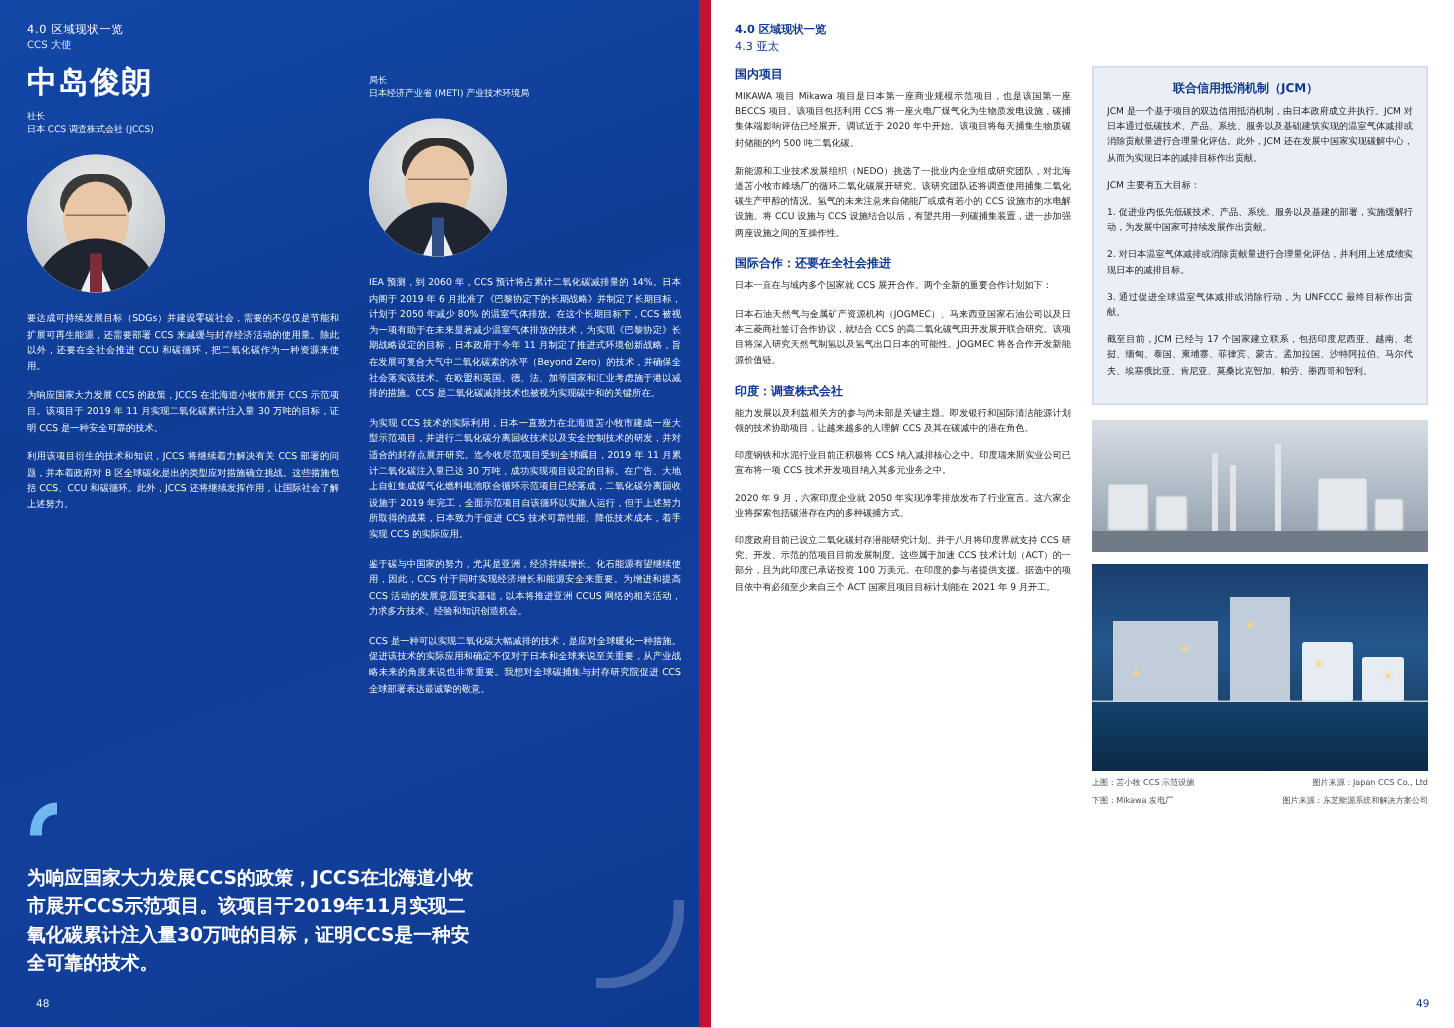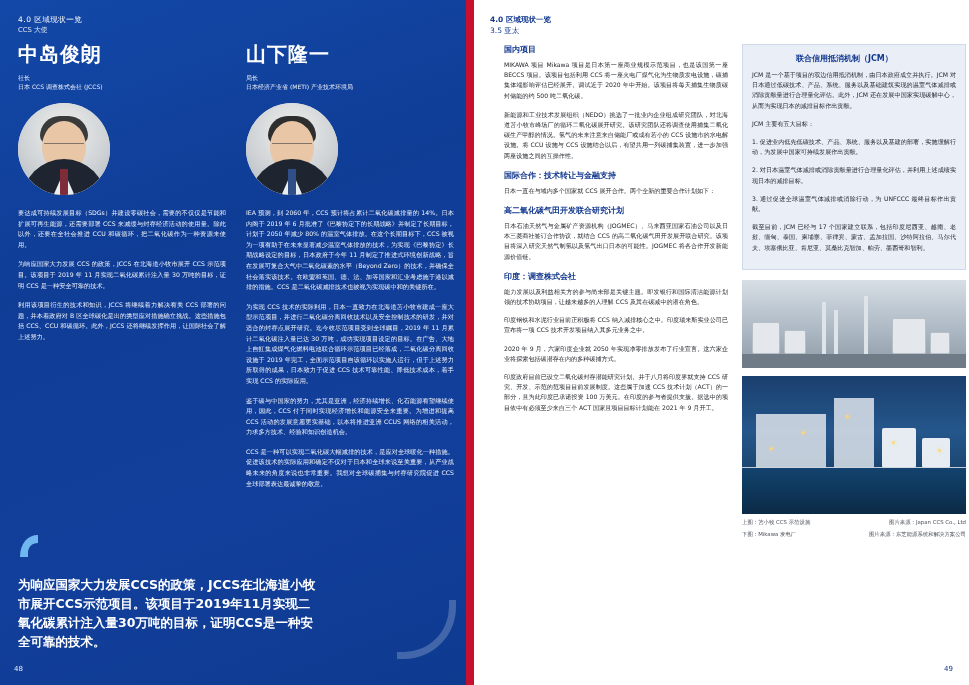--- a/index.html
+++ b/index.html
@@ -28,29 +28,29 @@
   .portrait.p2 .hair{background:#2e2e2e;}
   .portrait.p2 .tie{background:#2f4f86;}
   .portrait .glasses{position:absolute;left:50%;top:40px;transform:translateX(-50%);width:40px;height:10px;border-top:1px solid rgba(60,60,60,.6);}
 
   .body-txt{font-size:6.2px;line-height:10.6px;margin-top:13px;text-align:justify;opacity:.95;}
   .body-txt p{margin:0 0 9px 0;}
 
   .quote-wrap{position:absolute;left:18px;bottom:34px;width:300px;}
   .quote-mark{width:40px;height:26px;margin-bottom:12px;}
   .quote{font-size:12.5px;line-height:19px;font-weight:bold;color:#ffffff;}
-  .pgnum-l{position:absolute;left:14px;bottom:12px;font-size:7px;opacity:.9;text-align:right;}
+  .pgnum-l{position:absolute;left:24px;bottom:12px;font-size:7px;opacity:.9;text-align:right;}
   .corner-arc{position:absolute;right:18px;bottom:26px;width:52px;height:52px;border-right:7px solid rgba(255,255,255,.22);border-bottom:7px solid rgba(255,255,255,.22);border-radius:0 0 52px 0;}
 
   
   .page-right{position:relative;width:495px;height:685px;background:#ffffff;color:#16181c;box-sizing:border-box;}
   .rp-head{position:absolute;left:16px;top:14px;}
   .rp-head .sec-num{font-size:7.5px;color:#13398f;line-height:11px;font-weight:bold;}
   .rp-head .sec-sub{font-size:7.5px;color:#13398f;line-height:11px;}
-  .rcols{position:absolute;left:30px;top:44px;width:462px;display:flex;gap:14px;}
+  .rcols{position:absolute;left:16px;top:44px;width:462px;display:flex;gap:14px;}
   .rcol{width:224px;}
   .h-blue{font-size:8px;font-weight:bold;color:#13398f;margin:0 0 4px 0;line-height:12px;}
   .r-txt{font-size:6.1px;line-height:10.2px;text-align:justify;color:#23262b;}
   .r-txt p{margin:0 0 8px 0;}
   .blk{margin-bottom:9px;}
 
   .panel{background:#e9eef7;border:1px solid #cfd9ea;padding:8px 9px;box-sizing:border-box;}
   .panel h4{font-size:8px;color:#13398f;margin:0 0 5px 0;line-height:12px;padding-left:44px;}
 
   .photo{width:100%;box-sizing:border-box;background:#9aa6b4;position:relative;overflow:hidden;}
@@ -99,21 +99,20 @@
             <div class="tie"></div>
         </div>
         <div class="body-txt">
           <p>要达成可持续发展目标（SDGs）并建设零碳社会，需要的不仅仅是节能和扩展可再生能源，还需要部署 CCS 来减缓与封存经济活动的使用量。除此以外，还要在全社会推进 CCU 和碳循环，把二氧化碳作为一种资源来使用。</p>
           <p>为响应国家大力发展 CCS 的政策，JCCS 在北海道小牧市展开 CCS 示范项目。该项目于 2019 年 11 月实现二氧化碳累计注入量 30 万吨的目标，证明 CCS 是一种安全可靠的技术。</p>
           <p>利用该项目衍生的技术和知识，JCCS 将继续着力解决有关 CCS 部署的问题，并本着政府对 B 区全球碳化是出的类型应对措施确立挑战。这些措施包括 CCS、CCU 和碳循环。此外，JCCS 还将继续发挥作用，让国际社会了解上述努力。</p>
         </div>
       </div>
 
       <div class="col">
-        <div class="pname">山下隆一</div>
         <div class="prole">局长</div>
         <div class="porg">日本经济产业省 (METI)
 产业技术环境局</div>
         <div class="portrait p2">
           <div class="bg"></div>
             <div class="hair"></div>
             <div class="head"></div>
           <div class="glasses"></div>
             <div class="suit"></div>
             <div class="shirt"></div>
@@ -135,21 +134,21 @@
       <div class="quote">为响应国家大力发展CCS的政策，JCCS在北海道小牧市展开CCS示范项目。该项目于2019年11月实现二氧化碳累计注入量30万吨的目标，证明CCS是一种安全可靠的技术。</div>
     </div>
 
     <div class="corner-arc"></div>
     <div class="pgnum-l">48</div>
   </div>
 
   <div class="page-right">
     <div class="rp-head">
       <div class="sec-num">4.0 区域现状一览</div>
-      <div class="sec-sub">3.5 亚太</div>
+      <div class="sec-sub">4.3 亚太</div>
     </div>
 
     <div class="rcols">
 
       <div class="rcol">
 
         <div class="blk">
           <h3 class="h-blue">国内项目</h3>
           <div class="r-txt">
               <p>MIKAWA 项目
@@ -157,28 +156,27 @@
             </div>
         </div>
 
         <div class="blk">
           <div class="r-txt">
               <p>新能源和工业技术发展组织（NEDO）挑选了一批业内企业组成研究团队，对北海道苫小牧市峰场厂的循环二氧化碳展开研究。该研究团队还将调查使用捕集二氧化碳生产甲醇的情况。氢气的未来注意来自储能厂或成有若小的 CCS 设施市的水电解设施。将 CCU 设施与 CCS 设施结合以后，有望共用一列碳捕集装置，进一步加强两座设施之间的互操作性。</p>
             </div>
         </div>
 
         <div class="blk">
-          <h3 class="h-blue">国际合作：技术转让与金融支持</h3>
+          <h3 class="h-blue">国际合作：还要在全社会推进</h3>
           <div class="r-txt">
               <p>日本一直在与域内多个国家就 CCS 展开合作。两个全新的重要合作计划如下：</p>
             </div>
         </div>
 
         <div class="blk">
-          <h3 class="h-blue">高二氧化碳气田开发联合研究计划</h3>
           <div class="r-txt">
               <p>日本石油天然气与金属矿产资源机构（JOGMEC）、马来西亚国家石油公司以及日本三菱商社签订合作协议，就结合 CCS 的高二氧化碳气田开发展开联合研究。该项目将深入研究天然气制氢以及氢气出口日本的可能性。JOGMEC 将各合作开发新能源价值链。</p>
             </div>
         </div>
 
 
         <div class="blk">
           <h3 class="h-blue">印度：调查株式会社</h3>
           <div class="r-txt">
             <p>能力发展以及利益相关方的参与尚未部是关键主题。即发银行和国际清洁能源计划领的技术协助项目，让越来越多的人理解 CCS 及其在碳减中的潜在角色。</p>

